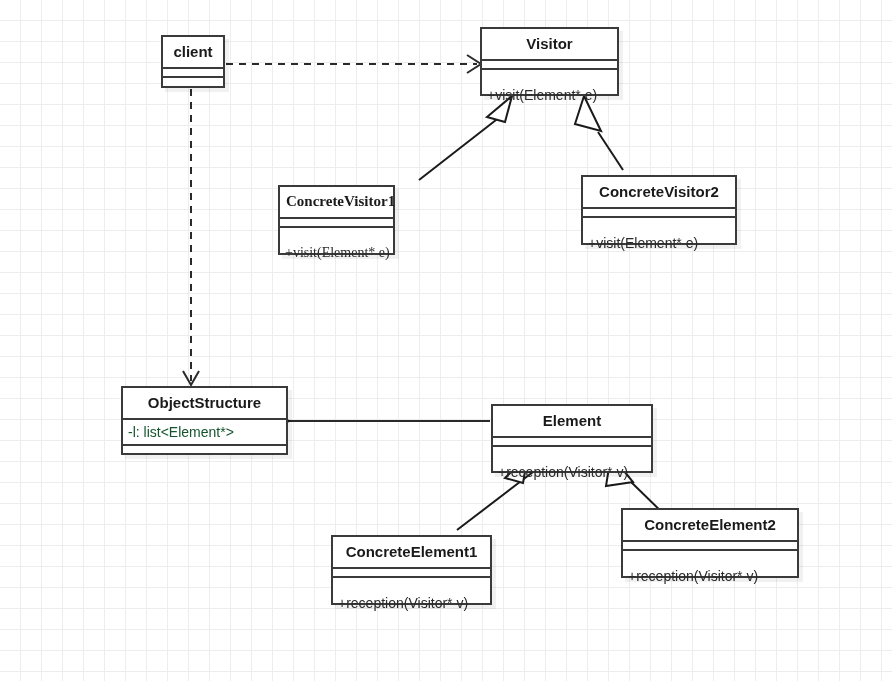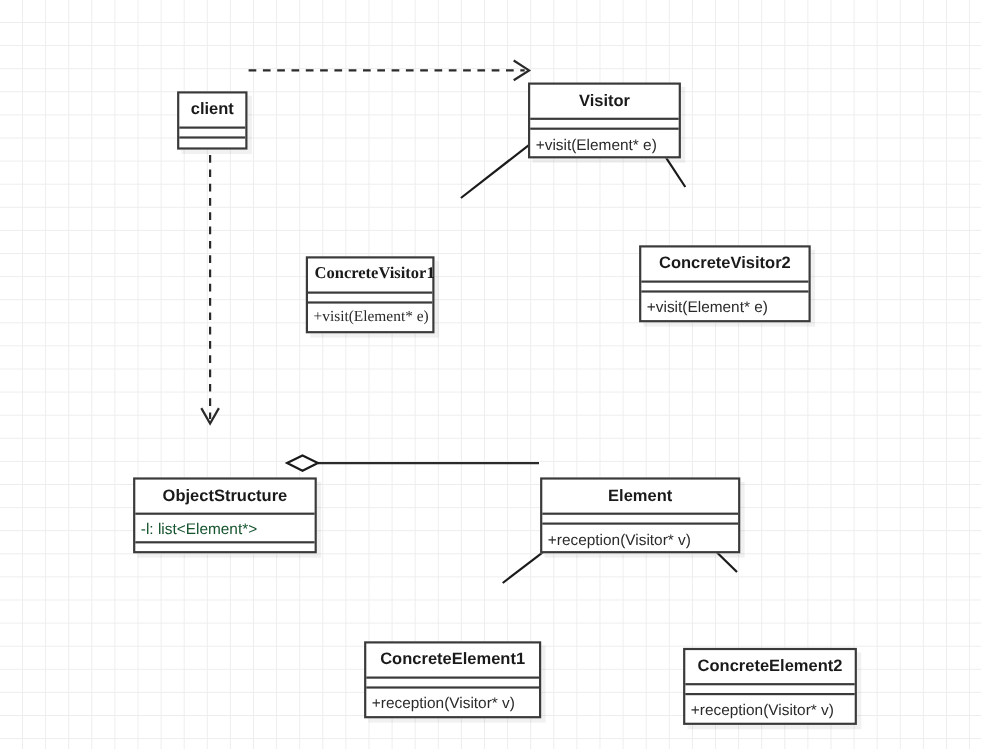--- a/index.html
+++ b/index.html
@@ -30,21 +30,20 @@
     height: 681px;
     pointer-events: none;
   }
   .uml-class {
     position: absolute;
     box-sizing: border-box;
     background: #ffffff;
     border: 2px solid #3a3a3a;
     box-shadow: 4px 4px 0 rgba(0,0,0,0.055);
     z-index: 5;
-    margin-top: 48px;
   }
   .uml-name {
     box-sizing: border-box;
     text-align: center;
     font-weight: bold;
     font-size: 15px;
     color: #1a1a1a;
     line-height: 1;
     padding: 7px 6px 8px 6px;
     border-bottom: 2px solid #3a3a3a;
@@ -62,21 +61,21 @@
   }
   .uml-attrs.empty {
     padding: 0;
     height: 9px;
   }
   .uml-ops {
     box-sizing: border-box;
     font-size: 14px;
     color: #2a2a2a;
     line-height: 1;
-    padding: 6px 6px 7px 5px;
+    padding: 18px 6px 7px 5px;
     min-height: 9px;
     white-space: nowrap;
   }
   .uml-ops.empty {
     padding: 0;
     height: 9px;
   }
 </style>
 </head>
 <body>
@@ -144,31 +143,31 @@
     <div class="uml-attrs empty"></div>
     <div class="uml-ops">+visit(Element* e)</div>
   </div>
 
   <div class="uml-class" style="left:121px; top:386px; width:167px; height:69px;">
     <div class="uml-name">ObjectStructure</div>
     <div class="uml-attrs">-l: list&lt;Element*&gt;</div>
     <div class="uml-ops empty"></div>
   </div>
 
-  <div class="uml-class" style="left:491px; top:386px; width:182px; height:69px;">
+  <div class="uml-class" style="left:491px; top:404px; width:162px; height:69px;">
     <div class="uml-name">Element</div>
     <div class="uml-attrs empty"></div>
     <div class="uml-ops">+reception(Visitor* v)</div>
   </div>
 
   <div class="uml-class" style="left:331px; top:535px; width:161px; height:70px;">
     <div class="uml-name">ConcreteElement1</div>
     <div class="uml-attrs empty"></div>
     <div class="uml-ops">+reception(Visitor* v)</div>
   </div>
 
-  <div class="uml-class" style="left:621px; top:541px; width:158px; height:70px;">
+  <div class="uml-class" style="left:621px; top:508px; width:178px; height:70px;">
     <div class="uml-name">ConcreteElement2</div>
     <div class="uml-attrs empty"></div>
     <div class="uml-ops">+reception(Visitor* v)</div>
   </div>
 
 </div>
 
 </body></html>

